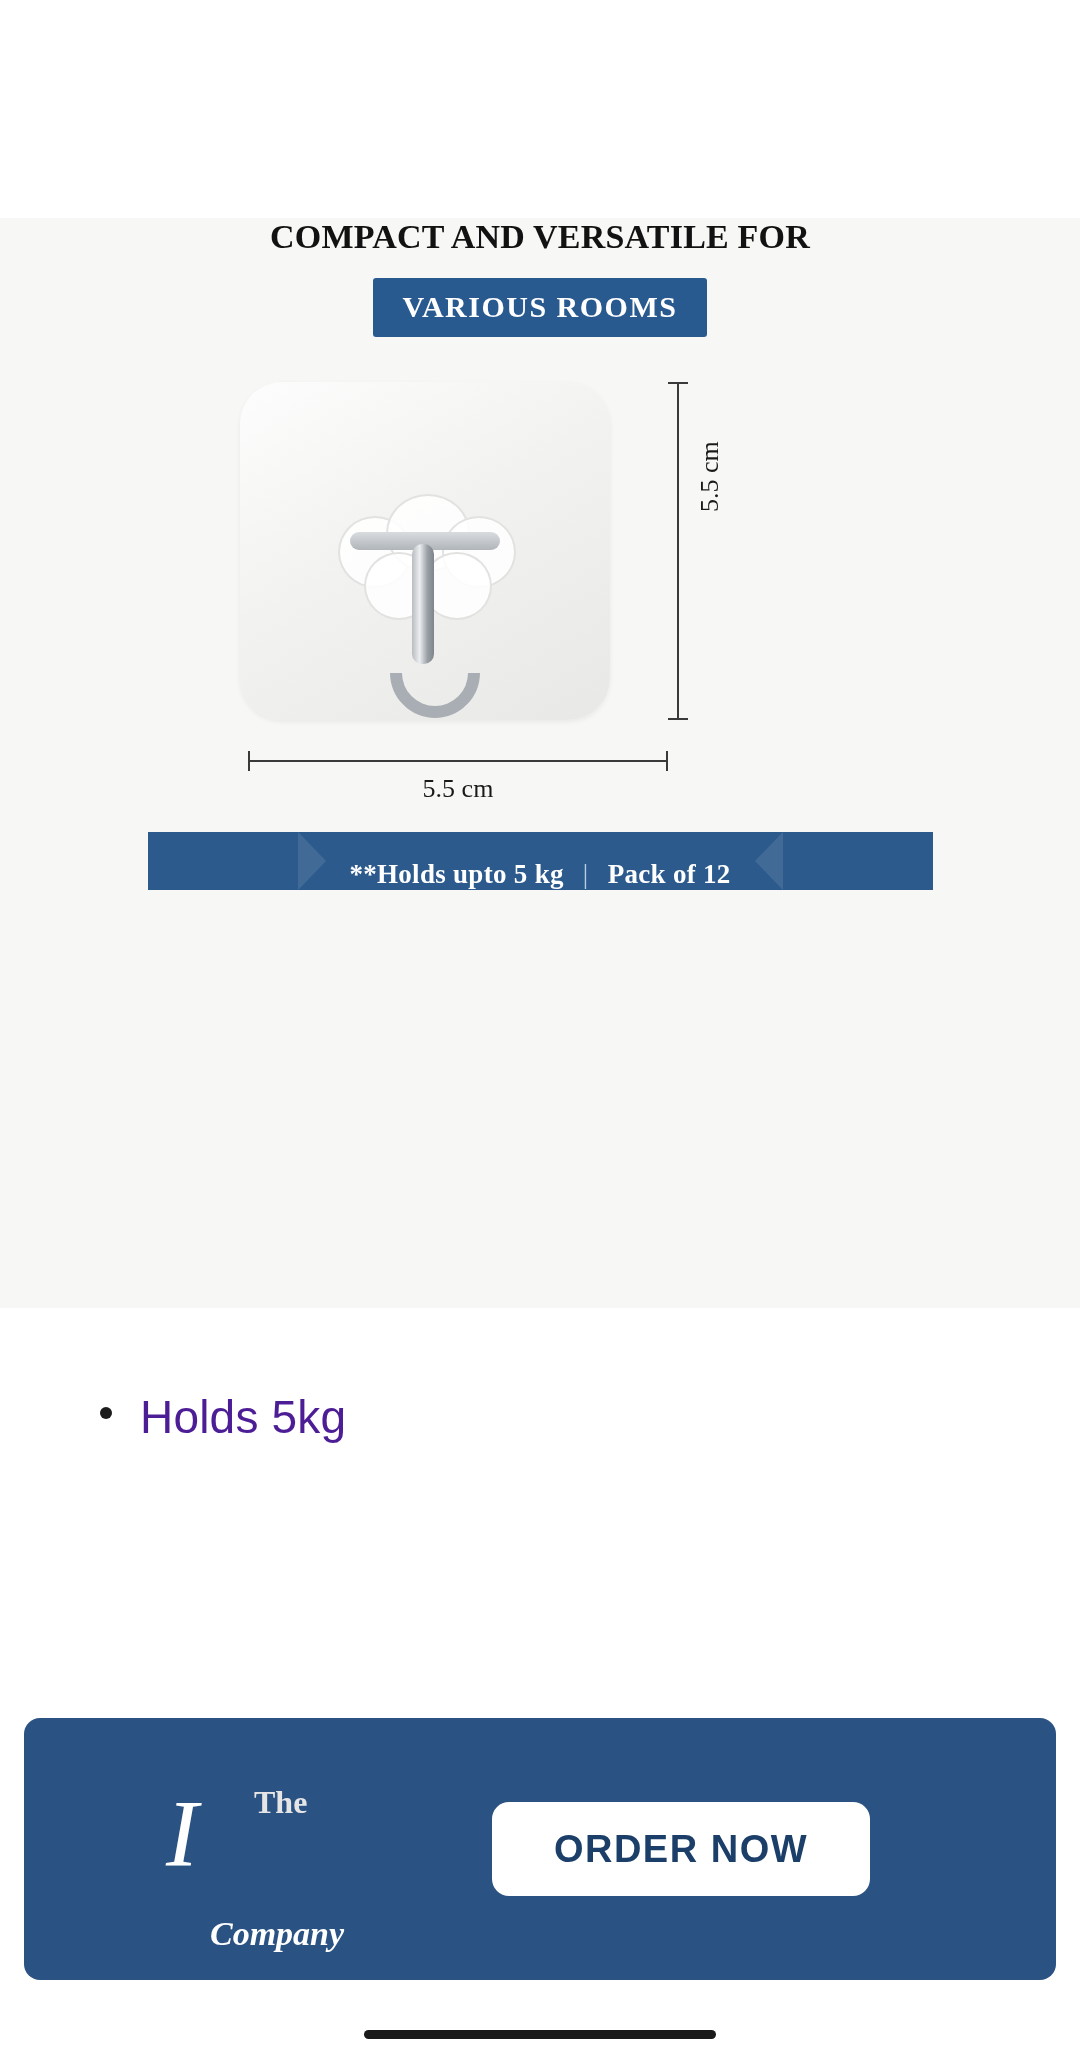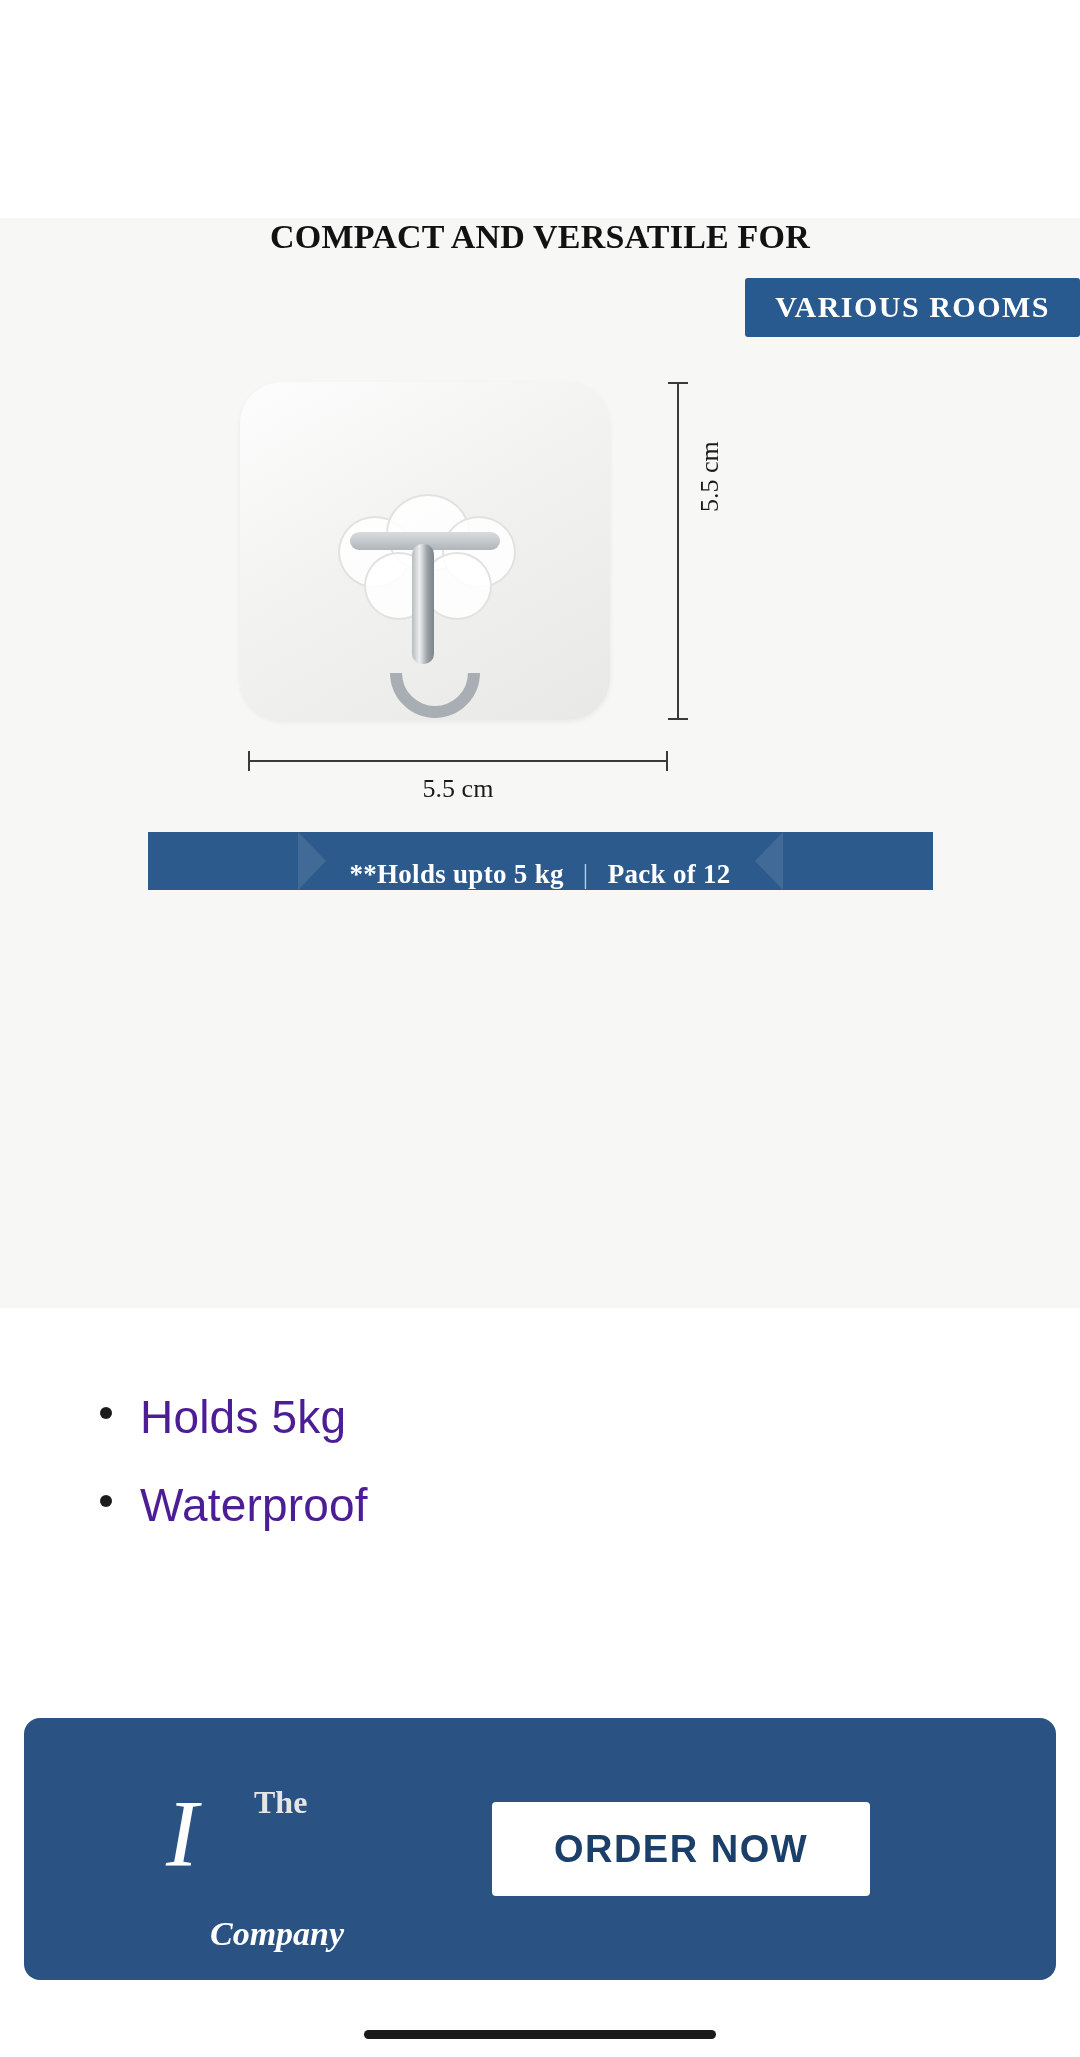--- a/index.html
+++ b/index.html
@@ -45,21 +45,21 @@
   .subhead {
     text-align: center;
     font-family: "Liberation Serif", serif;
     font-weight: bold;
     color: #121212;
     font-size: 34px;
     margin-top: 30px;
     letter-spacing: 0.2px;
   }
   .badge-wrap {
-    text-align: right;
+    text-align: center;
     margin-top: 22px;
   }
   .badge {
     display: inline-block;
     background: #28598f;
     color: #ffffff;
     font-family: "Liberation Serif", serif;
     font-weight: bold;
     font-size: 30px;
     letter-spacing: 1.5px;
@@ -331,21 +331,21 @@
     font-weight: bold;
     font-size: 34px;
     color: #ffffff;
     margin-top: 29px;
   }
   .order-btn {
     margin-left: 38px;
     background: #ffffff;
     color: #1b3f68;
     border: none;
-    border-radius: 4px;
+    border-radius: 17px;
     width: 378px;
     height: 94px;
     font-family: "Liberation Sans", sans-serif;
     font-weight: bold;
     font-size: 38px;
     letter-spacing: 1.5px;
     cursor: pointer;
   }
 
   
@@ -412,21 +412,20 @@
         <span>Pack of 12</span>
       </div>
     </div>
 
   </div>
 </div>
 
 <div class="features">
   <ul>
     <li>Holds 5kg</li>
-    <li>Waterproof</li>
   </ul>
 </div>
 
 <div class="cta">
   <div class="brand">
     <div class="brand-i">I</div>
     <div class="brand-the">The</div>
     <div class="brand-company">Company</div>
   </div>
   <button class="order-btn">ORDER NOW</button>

